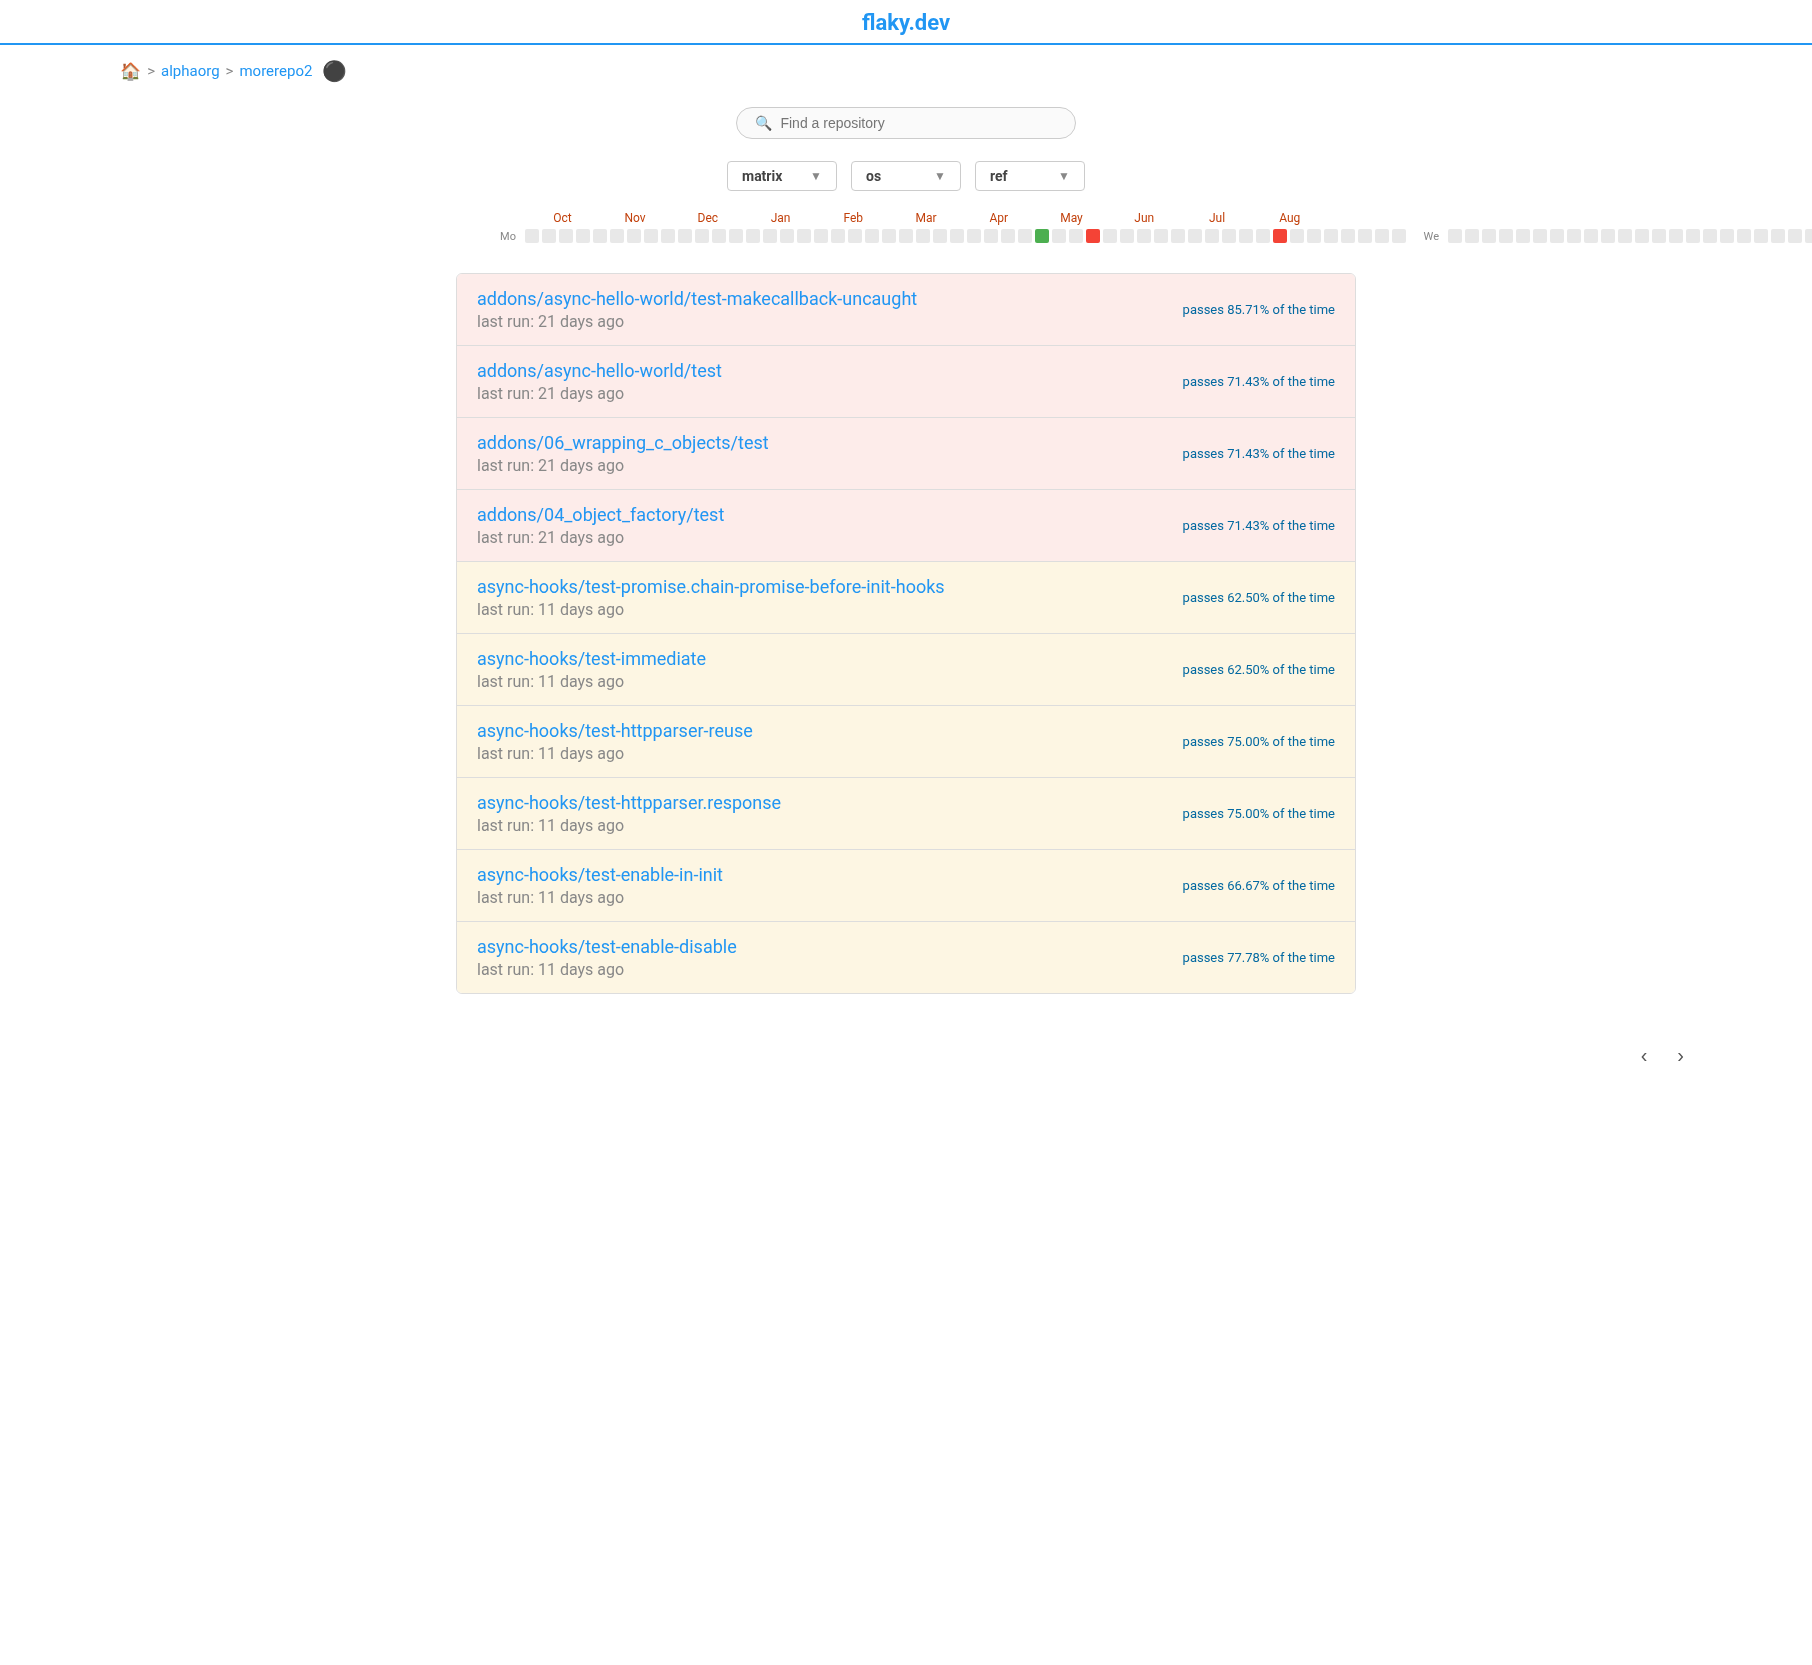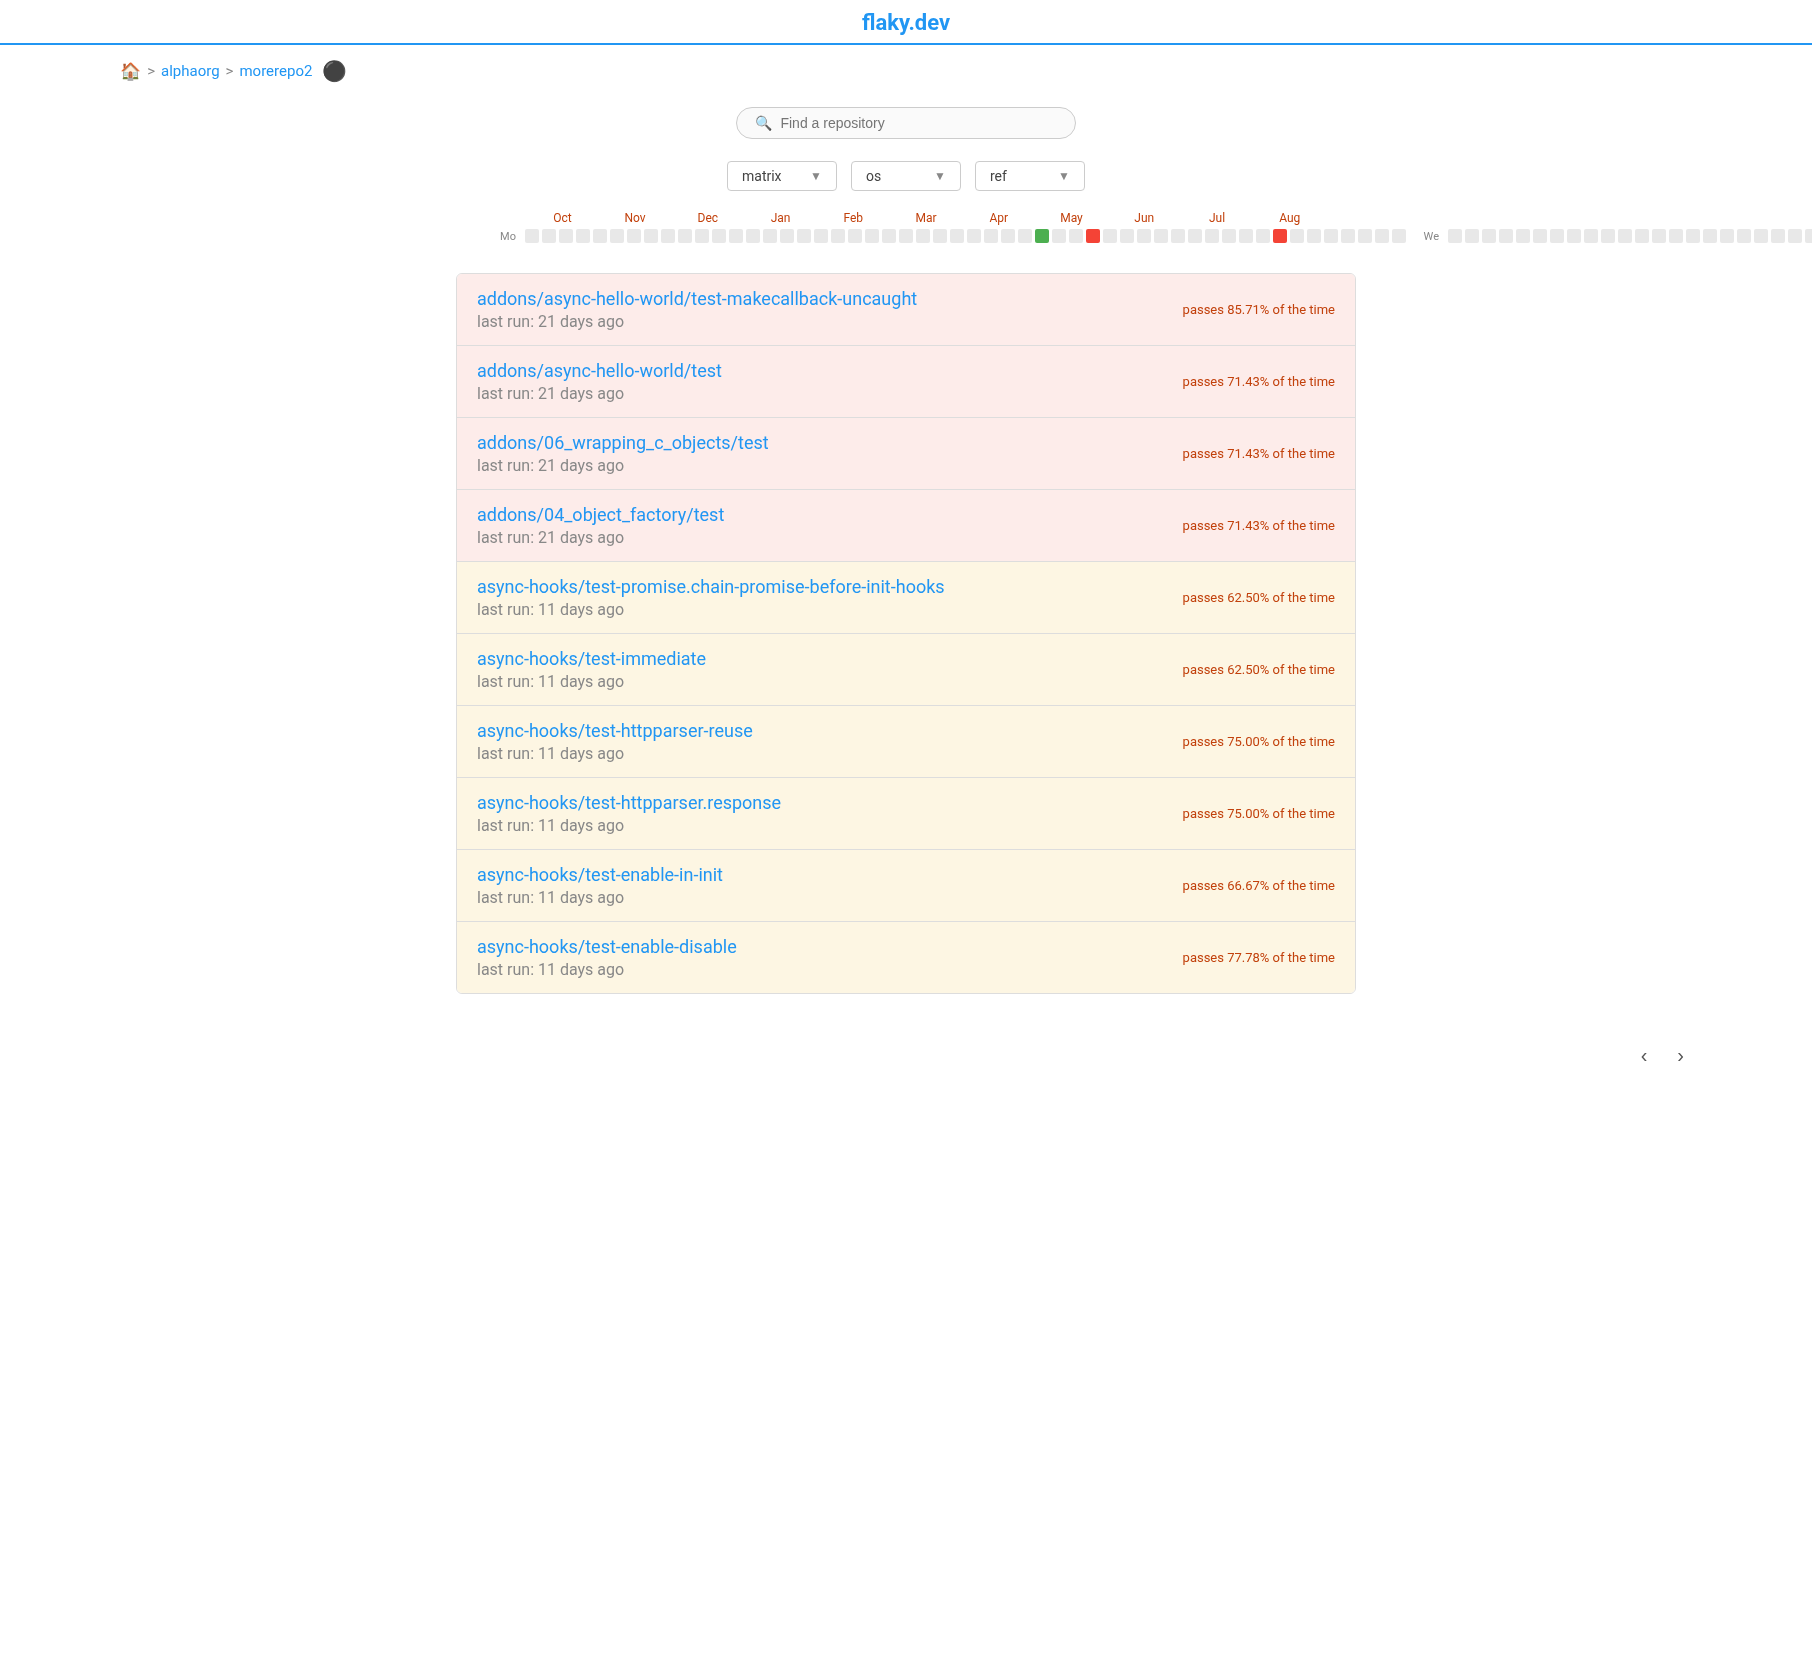--- a/index.html
+++ b/index.html
@@ -67,20 +67,21 @@
       border: 1px solid #ccc;
       border-radius: 4px;
       padding: 6px 14px;
       background: #fff;
       font-size: 14px;
       color: #444;
       cursor: pointer;
       min-width: 110px;
       justify-content: space-between;
       gap: 10px;
+      font-weight: bold;
     }
     .filter-select .arrow { color: #888; font-size: 12px; }
     .calendar-section {
       max-width: 880px;
       margin: 0 auto 30px;
       padding: 0 20px;
     }
     .calendar-header {
       display: flex;
       margin-left: 40px;
@@ -147,21 +148,21 @@
       text-decoration: none;
       display: block;
       margin-bottom: 3px;
     }
     .list-item-meta {
       font-size: 16px;
       color: #888;
     }
     .list-item-right {
       font-size: 13px;
-      color: #c2410c;
+      color: #0369a1;
       white-space: nowrap;
     }
     .pagination {
       display: flex;
       justify-content: flex-end;
       align-items: center;
       padding: 16px 120px;
       gap: 14px;
     }
     .pagination button {

